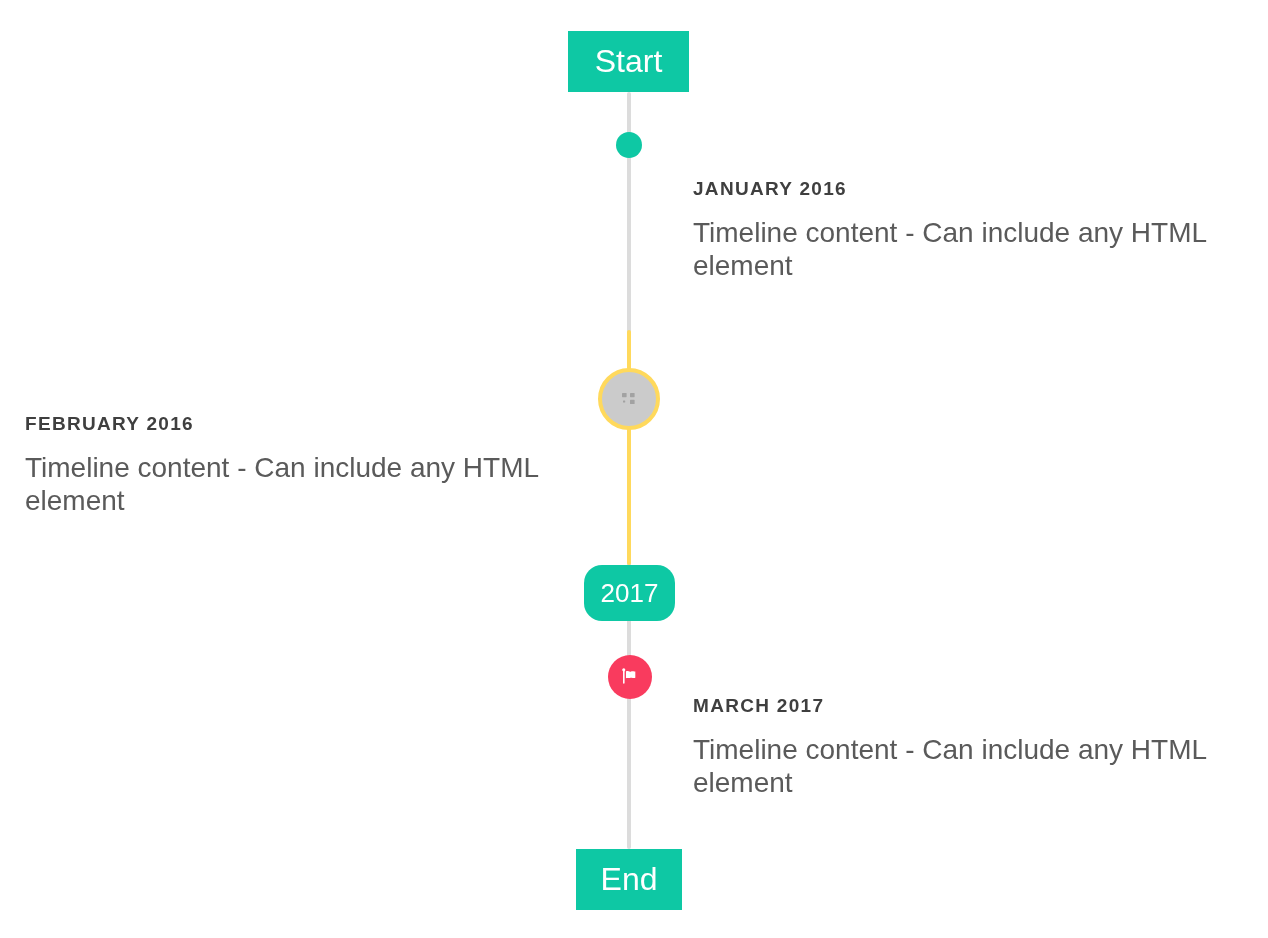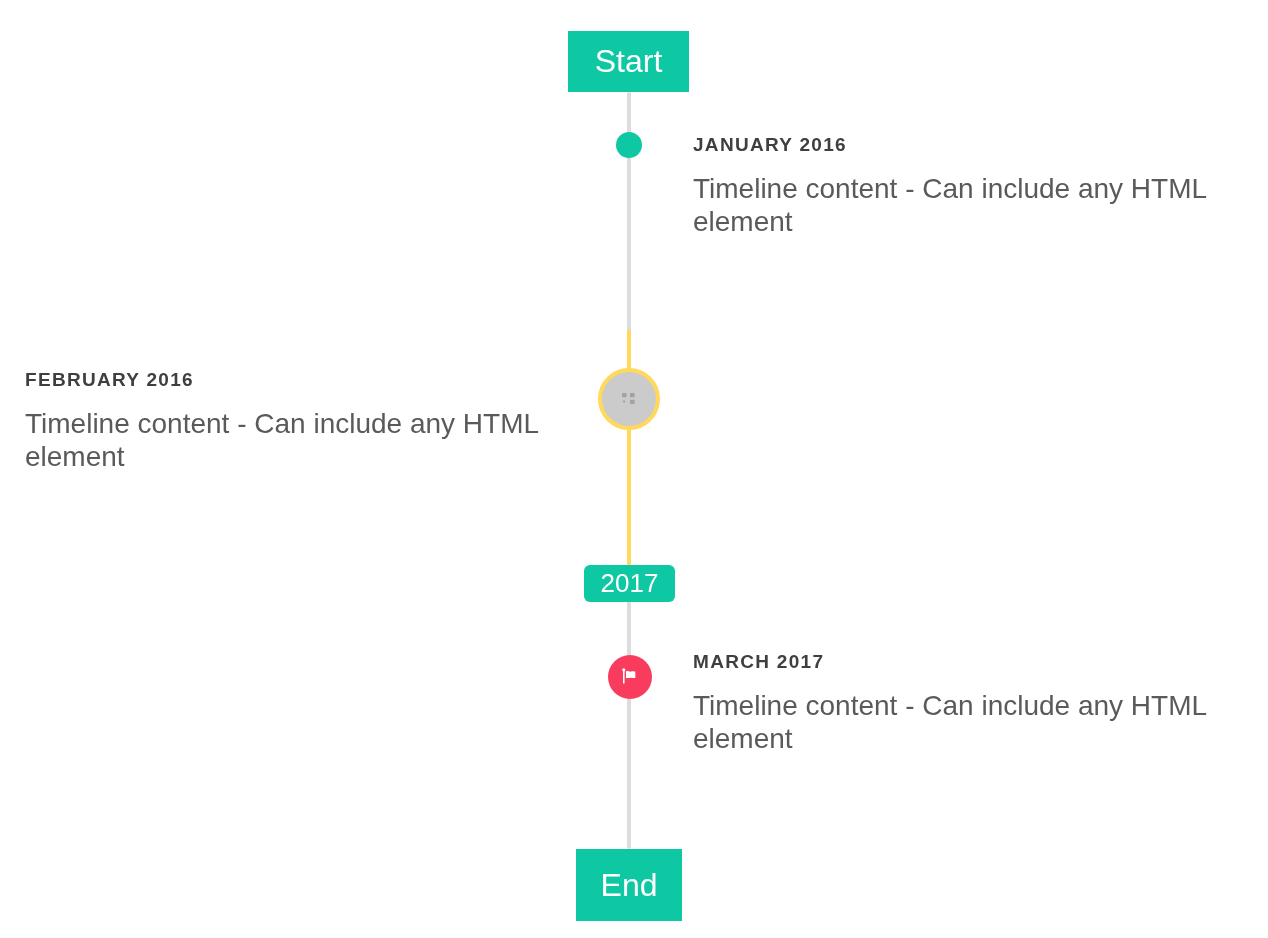--- a/index.html
+++ b/index.html
@@ -9,30 +9,30 @@
   }
   .line{position:absolute;width:4px;border-radius:2px;}
   .line.gray{left:627px;top:92px;height:757px;background:#dcdcdc;}
   .line.yellow{left:627px;top:330px;height:235px;background:#ffd95c;}
 
   .badge{
     position:absolute;display:flex;align-items:center;justify-content:center;
     background:#0ec8a4;color:#ffffff;border-radius:0;
   }
   .badge.start{left:568px;top:31px;width:121px;height:61px;font-size:32px;}
-  .badge.year{left:584px;top:565px;width:91px;height:37px;font-size:26px;border-radius:6px;}
-  .badge.end{left:576px;top:849px;width:106px;height:72px;font-size:32px;}
+  .badge.year{left:584px;top:565px;width:91px;height:56px;font-size:26px;border-radius:18px;}
+  .badge.end{left:576px;top:849px;width:106px;height:61px;font-size:32px;}
 
   .marker{position:absolute;border-radius:50%;display:flex;align-items:center;justify-content:center;}
   .marker.dot{left:616px;top:132px;width:26px;height:26px;background:#0ec8a4;}
   .marker.circle-img{left:598px;top:368px;width:54px;height:54px;background:#cbcbcb;border:4px solid #ffd95c;}
   .marker.flag{left:608px;top:655px;width:44px;height:44px;background:#f93b5e;}
 
   .item{position:absolute;width:540px;}
-  .item .title{font-size:19px;font-weight:700;letter-spacing:1.3px;color:#3f3f3f;line-height:24px;}
+  .item .title{font-size:19px;font-weight:700;letter-spacing:1.3px;color:#3f3f3f;line-height:24px;margin-top:44px;}
   .item .content{margin-top:15px;font-size:28px;color:#5a5a5a;line-height:33px;}
   .item.jan{left:693px;top:133px;}
   .item.feb{right:703px;top:368px;text-align:left;}
   .item.mar{left:693px;top:650px;}
 
   svg{display:block;}
 </style>
 </head>
 <body>
 

